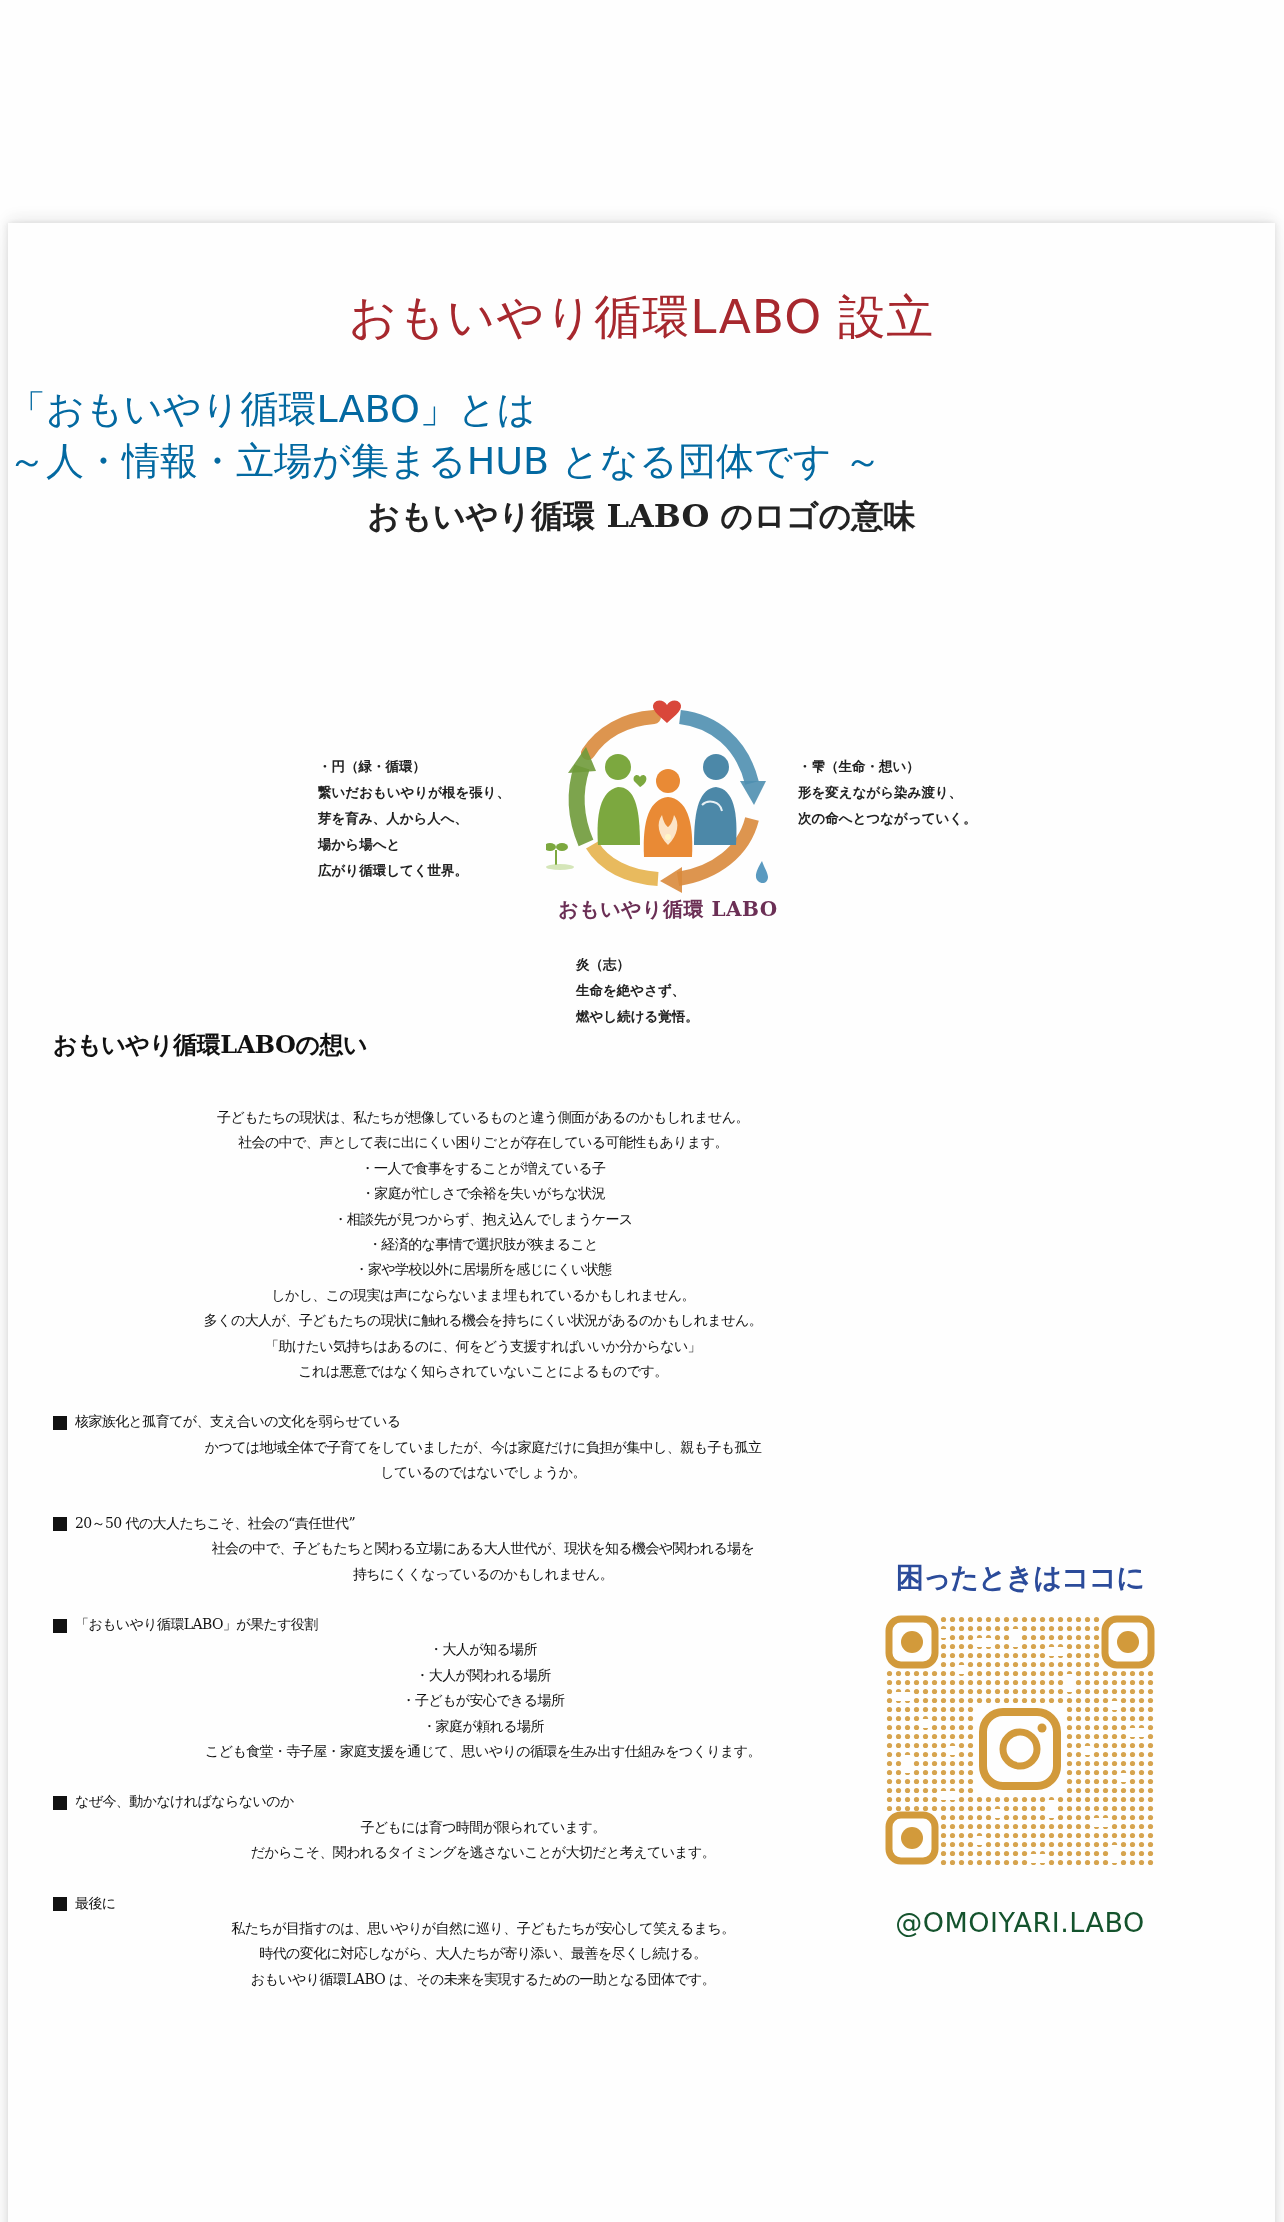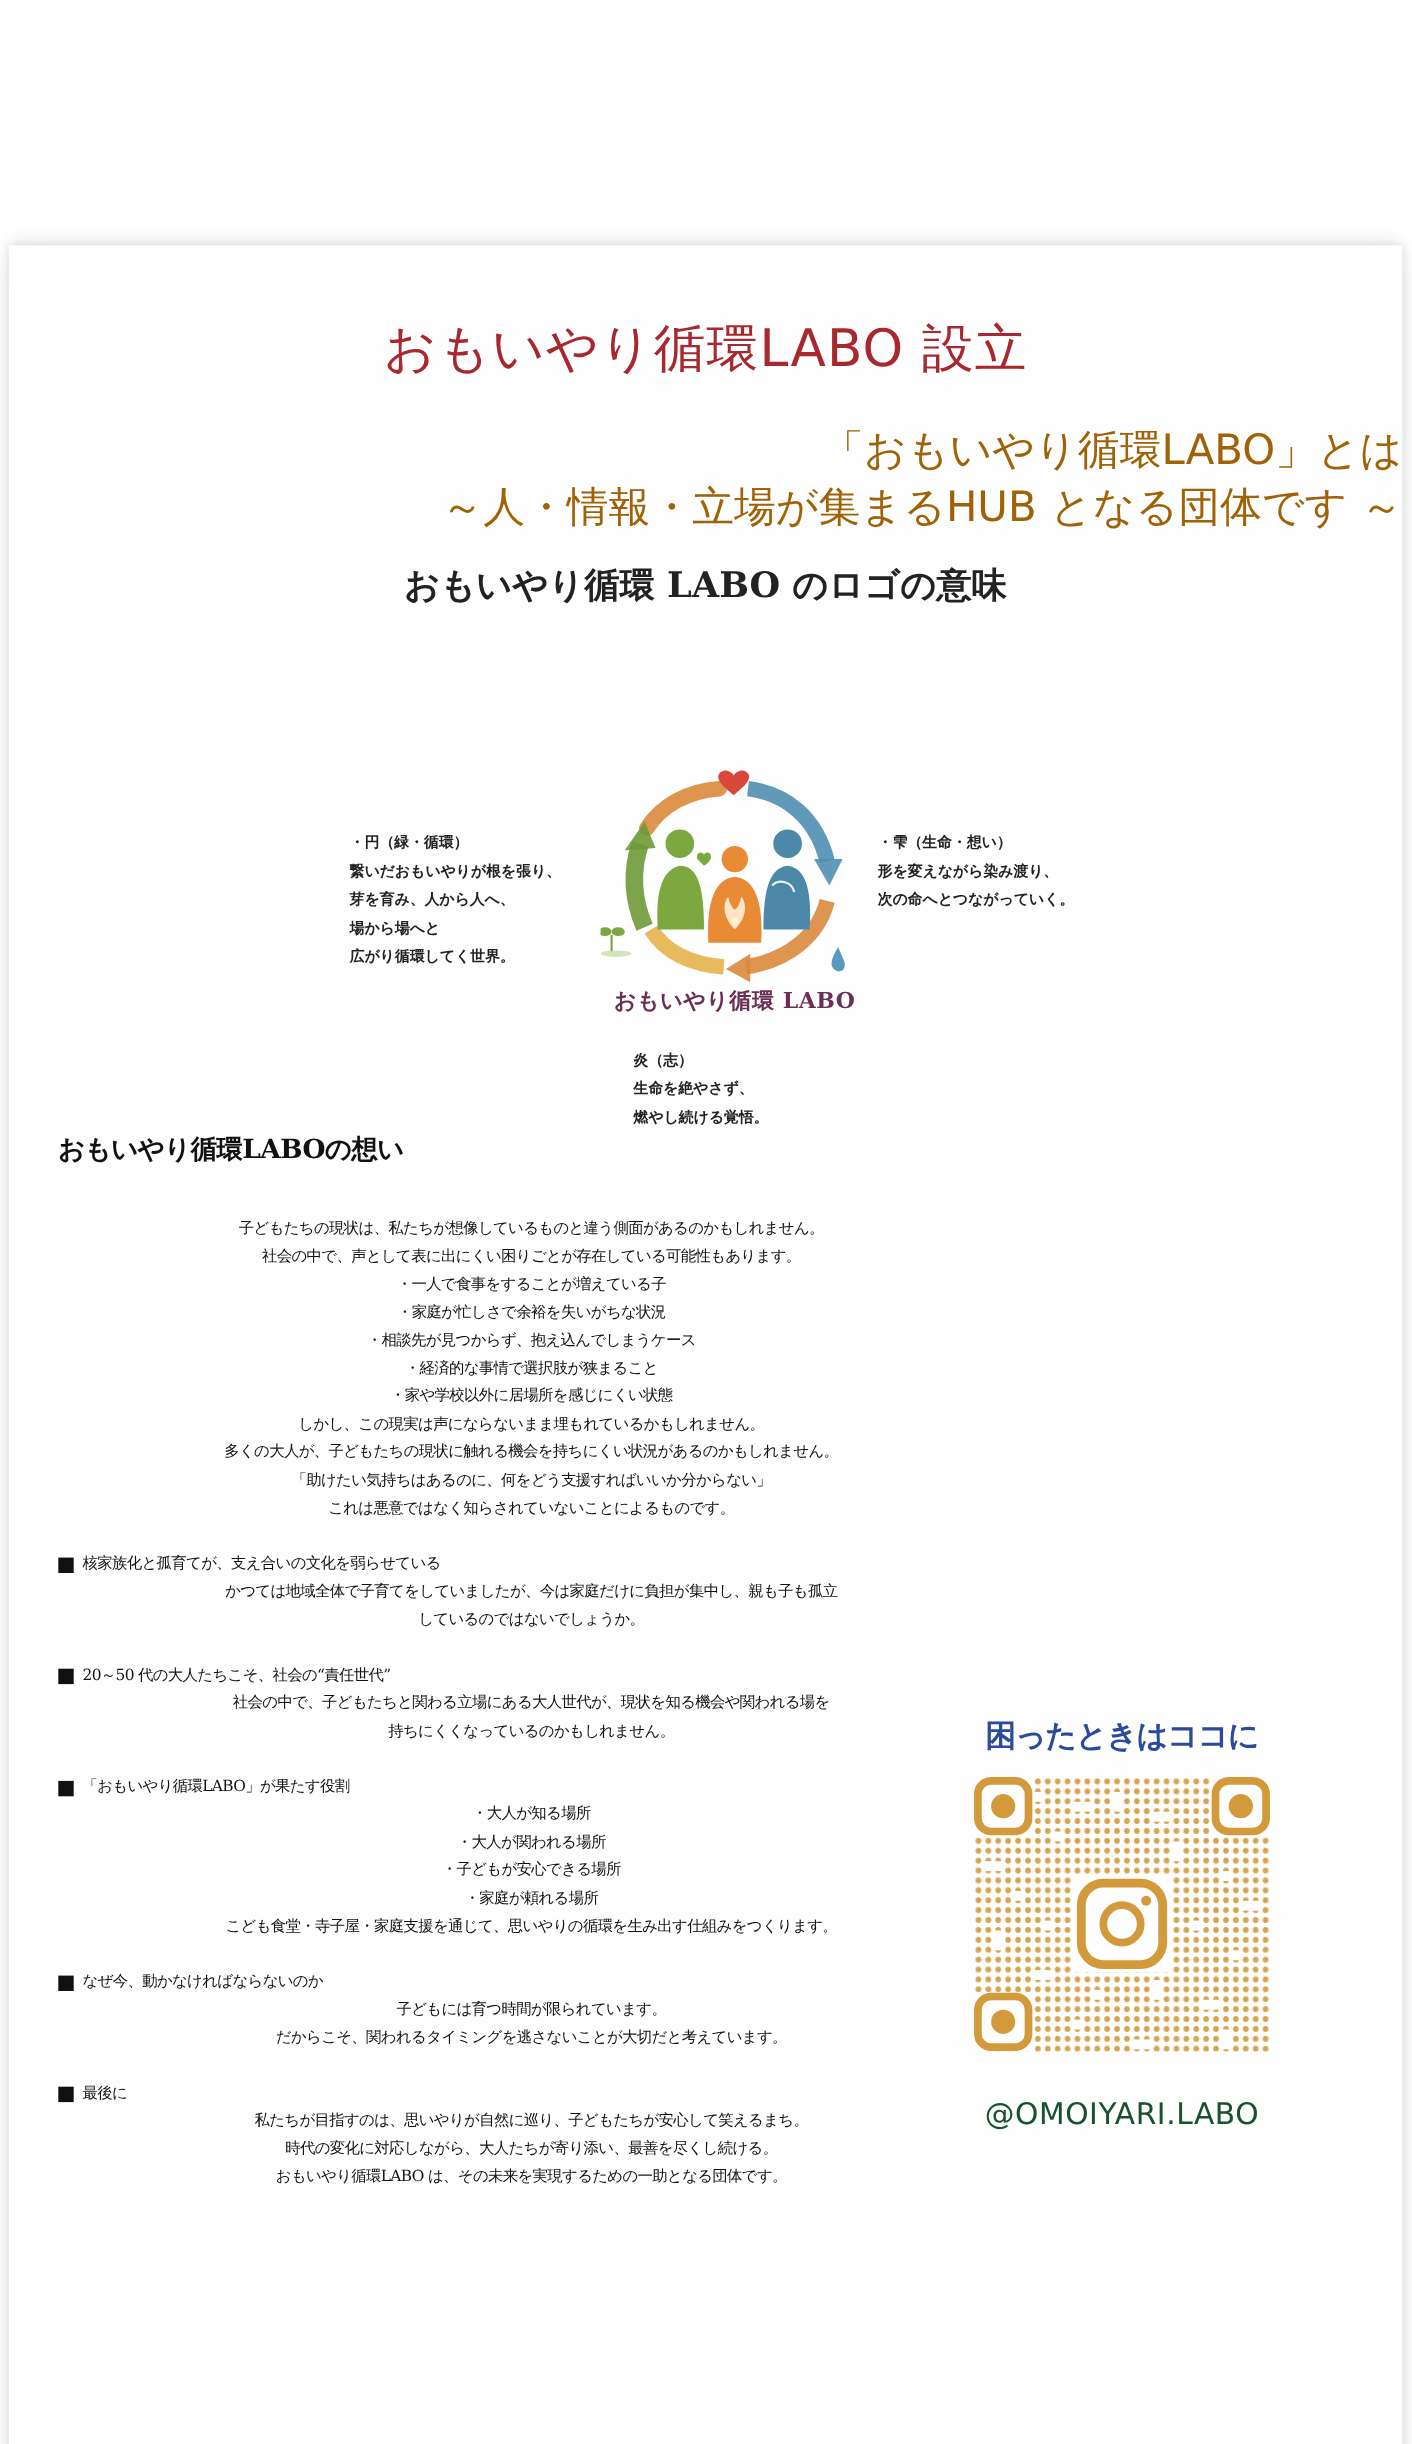--- a/index.html
+++ b/index.html
@@ -29,30 +29,30 @@
     color: #a7282e;
     font-family: "DejaVu Sans", sans-serif;
     font-size: 47px;
     font-weight: normal;
     letter-spacing: 1px;
   }
   .sub-title {
     position: absolute;
     left: 0; width: 1267px;
     top: 160px;
-    text-align: right;
+    text-align: left;
     font-family: "DejaVu Sans", sans-serif;
     font-size: 38px;
     line-height: 52px;
-    color: #a16207;
+    color: #0369a1;
   }
   .logo-heading {
     position: absolute;
     left: 0; width: 1267px;
-    top: 288px;
+    top: 272px;
     text-align: center;
     font-family: "DejaVu Serif", serif;
     font-weight: bold;
     font-size: 32px;
     color: #222;
   }
 
   .caption {
     position: absolute;
     font-family: "DejaVu Serif", serif;

